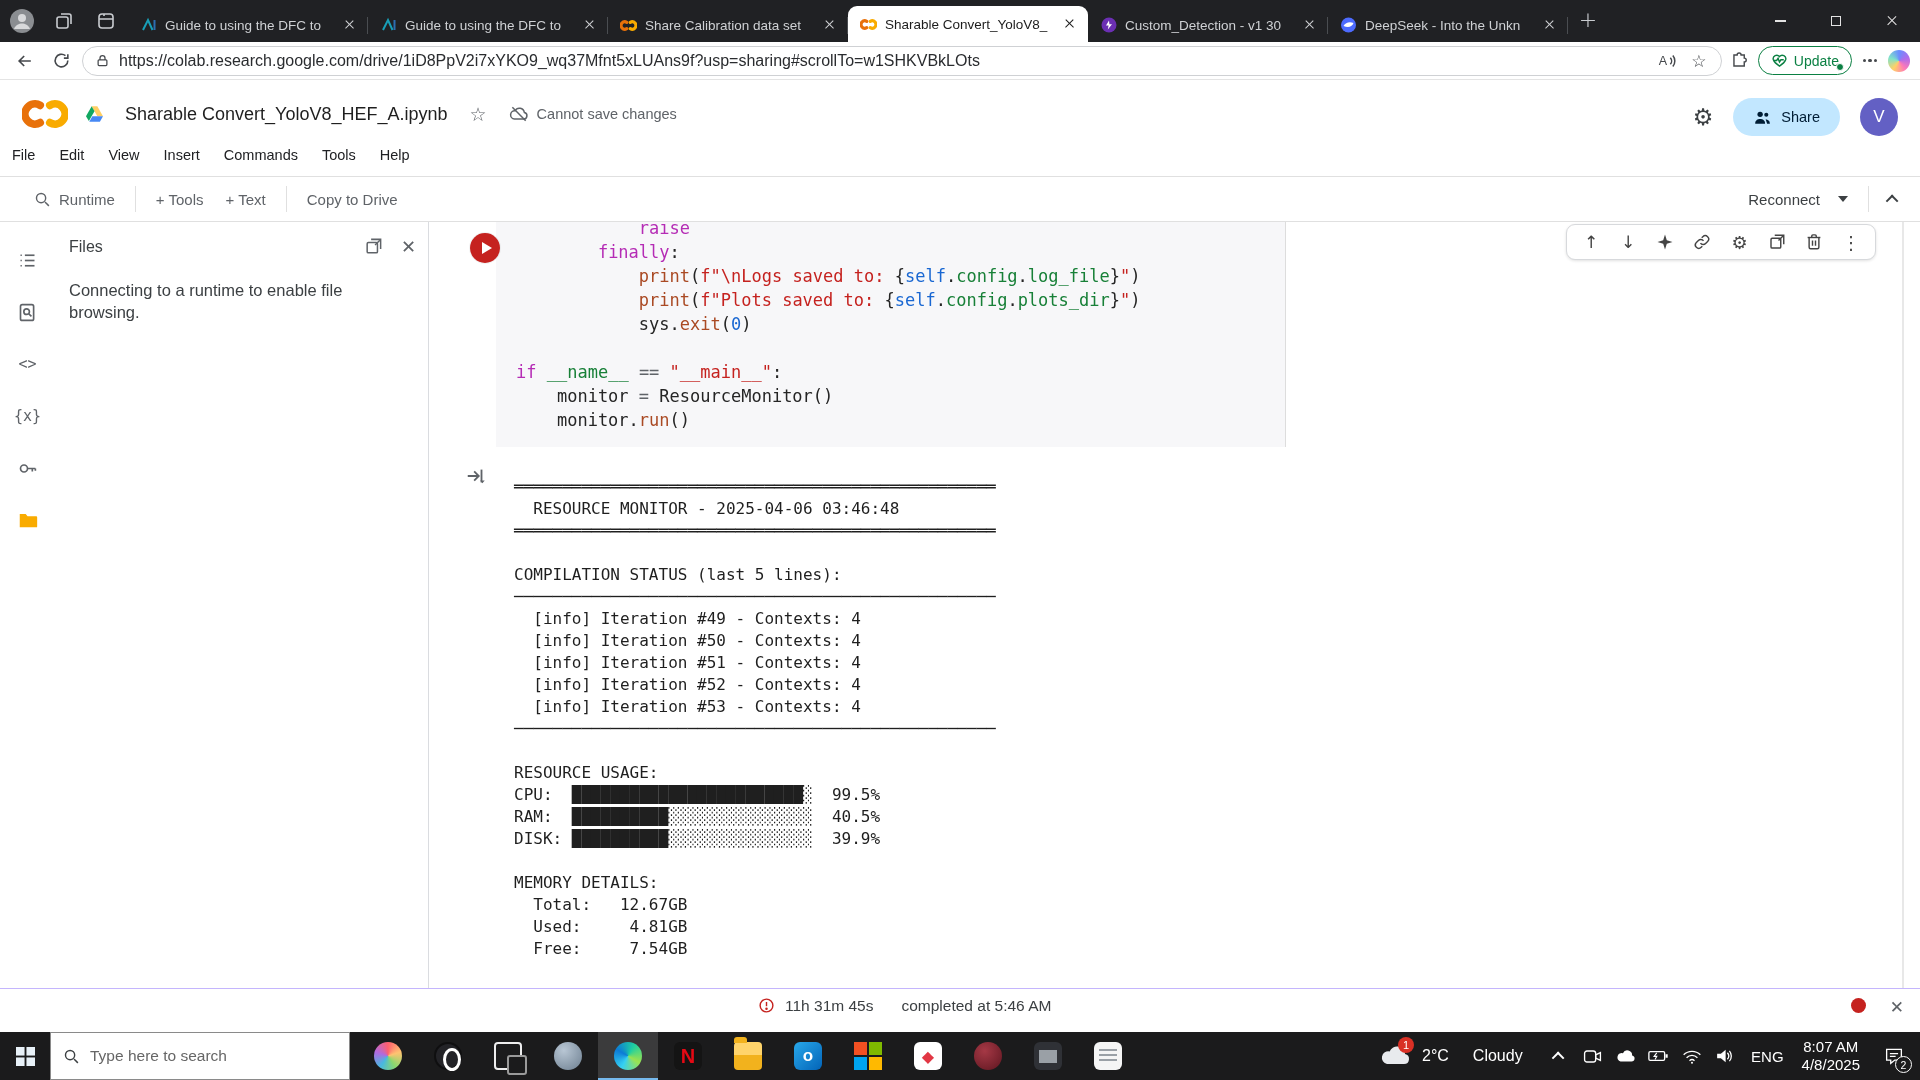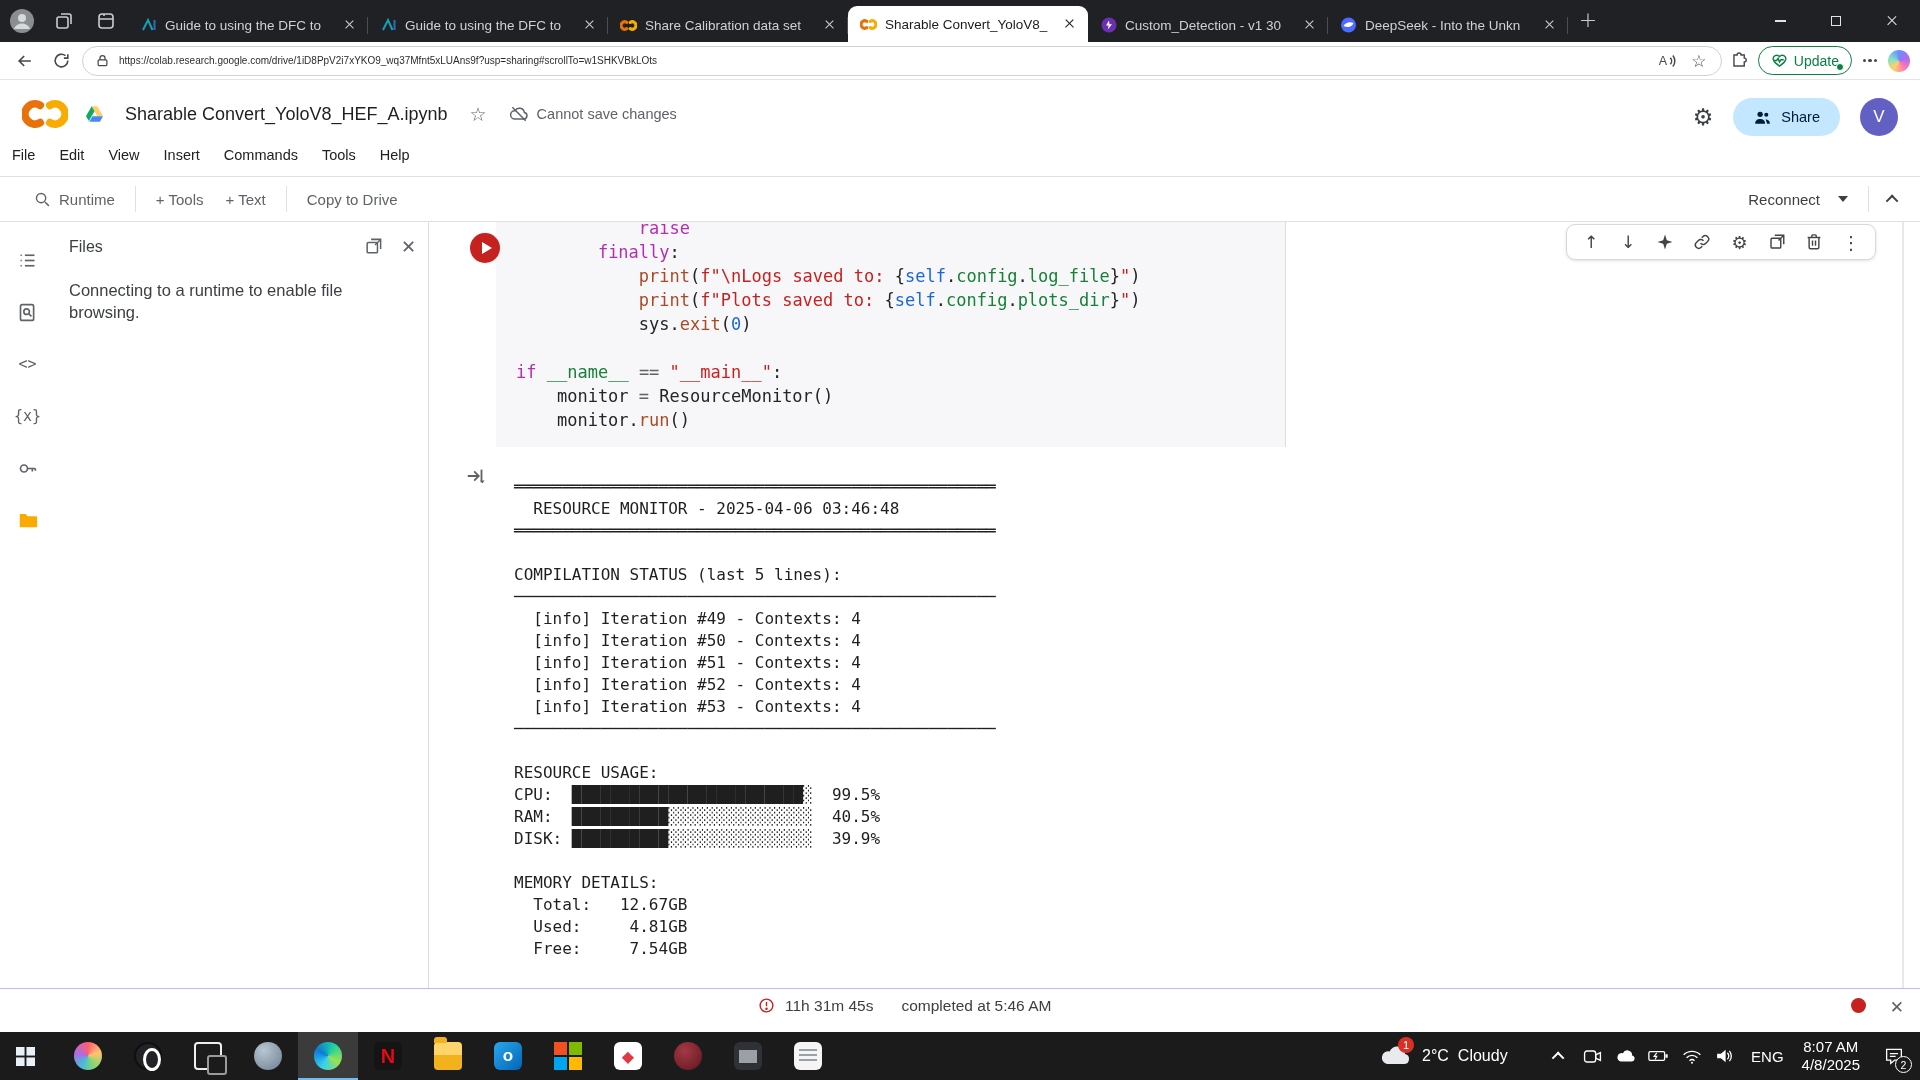--- a/index.html
+++ b/index.html
@@ -29,21 +29,21 @@
   .maxi{width:10px;height:10px;border:1.4px solid #e3e3e3;display:block}
   .wx{position:relative;width:14px;height:14px;display:block}
   .wx::before,.wx::after{content:"";position:absolute;left:1px;top:6px;width:12px;height:1.4px;background:#e3e3e3}
   .wx::before{transform:rotate(45deg)}.wx::after{transform:rotate(-45deg)}
 
   
   #urlrow{height:38px;background:#fff;border-bottom:1px solid #e4e4e4;display:flex;align-items:center;padding:0 10px;gap:6px}
   .nav-btn{width:30px;height:30px;display:flex;align-items:center;justify-content:center;border-radius:6px;cursor:pointer;color:#45484c}
   #url-pill{flex:1;height:30px;border:1px solid #cfd1d4;border-radius:16px;background:#fff;
     display:flex;align-items:center;padding:0 10px;gap:8px;min-width:0}
-  #url-text{font-size:10px;color:#2a2c2f;white-space:nowrap;overflow:hidden;text-overflow:ellipsis;flex:1}
+  #url-text{font-size:16px;color:#2a2c2f;white-space:nowrap;overflow:hidden;text-overflow:ellipsis;flex:1}
   .pill-ico{color:#45484c;display:flex;align-items:center;justify-content:center;width:24px;height:24px;flex:0 0 24px;cursor:pointer}
   #update-btn{display:flex;align-items:center;gap:6px;border:1.5px solid #0b8043;border-radius:15px;
     height:29px;padding:0 12px;color:#0b8043;font-size:14px;cursor:pointer;position:relative}
   #update-btn .udot{position:absolute;right:7px;bottom:3px;width:8px;height:8px;border-radius:50%;background:#0b8043;border:1.5px solid #fff}
   .dots3{display:flex;gap:2.5px}
   .dots3 i{width:3.2px;height:3.2px;border-radius:50%;background:#45484c;display:block}
   #copilot-ico{width:22px;height:22px;border-radius:50%;
     background:conic-gradient(#6a8dff,#b16cea,#ff7ab6,#ffd166,#7fe3c9,#6a8dff);cursor:pointer}
 
   
@@ -132,21 +132,21 @@
   .a-msgrid{background:transparent;display:grid;grid-template-columns:13px 13px;grid-template-rows:13px 13px;gap:2px}
   .a-msgrid i:nth-child(1){background:#f25022}.a-msgrid i:nth-child(2){background:#7fba00}
   .a-msgrid i:nth-child(3){background:#00a4ef}.a-msgrid i:nth-child(4){background:#ffb900}
   .a-reddiamond{background:#fff;display:flex;align-items:center;justify-content:center;color:#e23744;font-size:16px}
   .a-maroon{background:radial-gradient(circle at 38% 32%,#a53845,#5e1620);border-radius:50%}
   .a-photosdark{background:#2f3136;display:flex;align-items:center;justify-content:center}
   .a-photosdark i{width:18px;height:13px;background:#9aa0a6;display:block}
   .a-notepad{background:#f5f5f5;position:relative}
   .a-notepad::before{content:"";position:absolute;left:5px;top:7px;width:18px;height:2px;background:#9aa0a6;box-shadow:0 5px 0 #9aa0a6,0 10px 0 #9aa0a6}
   #weather{position:absolute;left:1380px;display:flex;align-items:center;gap:10px;cursor:pointer}
-  #weather .wtxt{font-size:16px;color:#fff;display:flex;gap:9px}
+  #weather .wtxt{font-size:16px;color:#fff;display:flex;gap:24px}
   #wbadge{position:absolute;left:18px;top:-7px;background:#d93025;color:#fff;font-size:11px;width:16px;height:16px;
     border-radius:50%;display:flex;align-items:center;justify-content:center}
   #tray{position:absolute;right:0;height:48px;display:flex;align-items:center;gap:0}
   .tray-ico{width:33px;height:48px;display:flex;align-items:center;justify-content:center;cursor:pointer;color:#fff}
   .chev-up-w{width:9px;height:9px;border-left:2px solid #fff;border-top:2px solid #fff;transform:rotate(45deg) translateY(2px)}
   #tb-lang{font-size:15px;padding:0 10px;cursor:pointer}
   #tb-clock{font-size:15px;text-align:center;line-height:18px;padding:0 8px;cursor:pointer}
   #tb-notif{width:52px;height:48px;display:flex;align-items:center;justify-content:center;position:relative;cursor:pointer}
   #nbadge{position:absolute;right:8px;bottom:7px;width:17px;height:17px;background:#1b1b1c;border:1.6px solid #fff;
     border-radius:50%;color:#fff;font-size:10.5px;display:flex;align-items:center;justify-content:center}
@@ -538,20 +538,27 @@
 <div id="gapstrip"></div>
 <div id="taskbar">
   <div id="start-btn">
     <svg width="19" height="19" viewBox="0 0 20 20">
         <rect x="0" y="0" width="9" height="9" fill="#e8f1f8"></rect>
         <rect x="11" y="0" width="9" height="9" fill="#e8f1f8"></rect>
         <rect x="0" y="11" width="9" height="9" fill="#e8f1f8"></rect>
         <rect x="11" y="11" width="9" height="9" fill="#e8f1f8"></rect>
       </svg>
   </div>
+  <div id="tb-search">
+    <svg width="17" height="17" viewBox="0 0 24 24" fill="none" stroke="#3c4043" stroke-width="2">
+        <circle cx="10" cy="10" r="6.5"></circle>
+        <line x1="15.5" y1="15.5" x2="21" y2="21"></line>
+      </svg>
+    <span>Type here to search</span>
+  </div>
   <div id="apps">
       <div class="app">
         <div class="appico a-colorful"></div>
       </div>
       <div class="app">
         <div class="appico a-opera"></div>
       </div>
       <div class="app">
         <div class="appico a-taskview"></div>
       </div>

